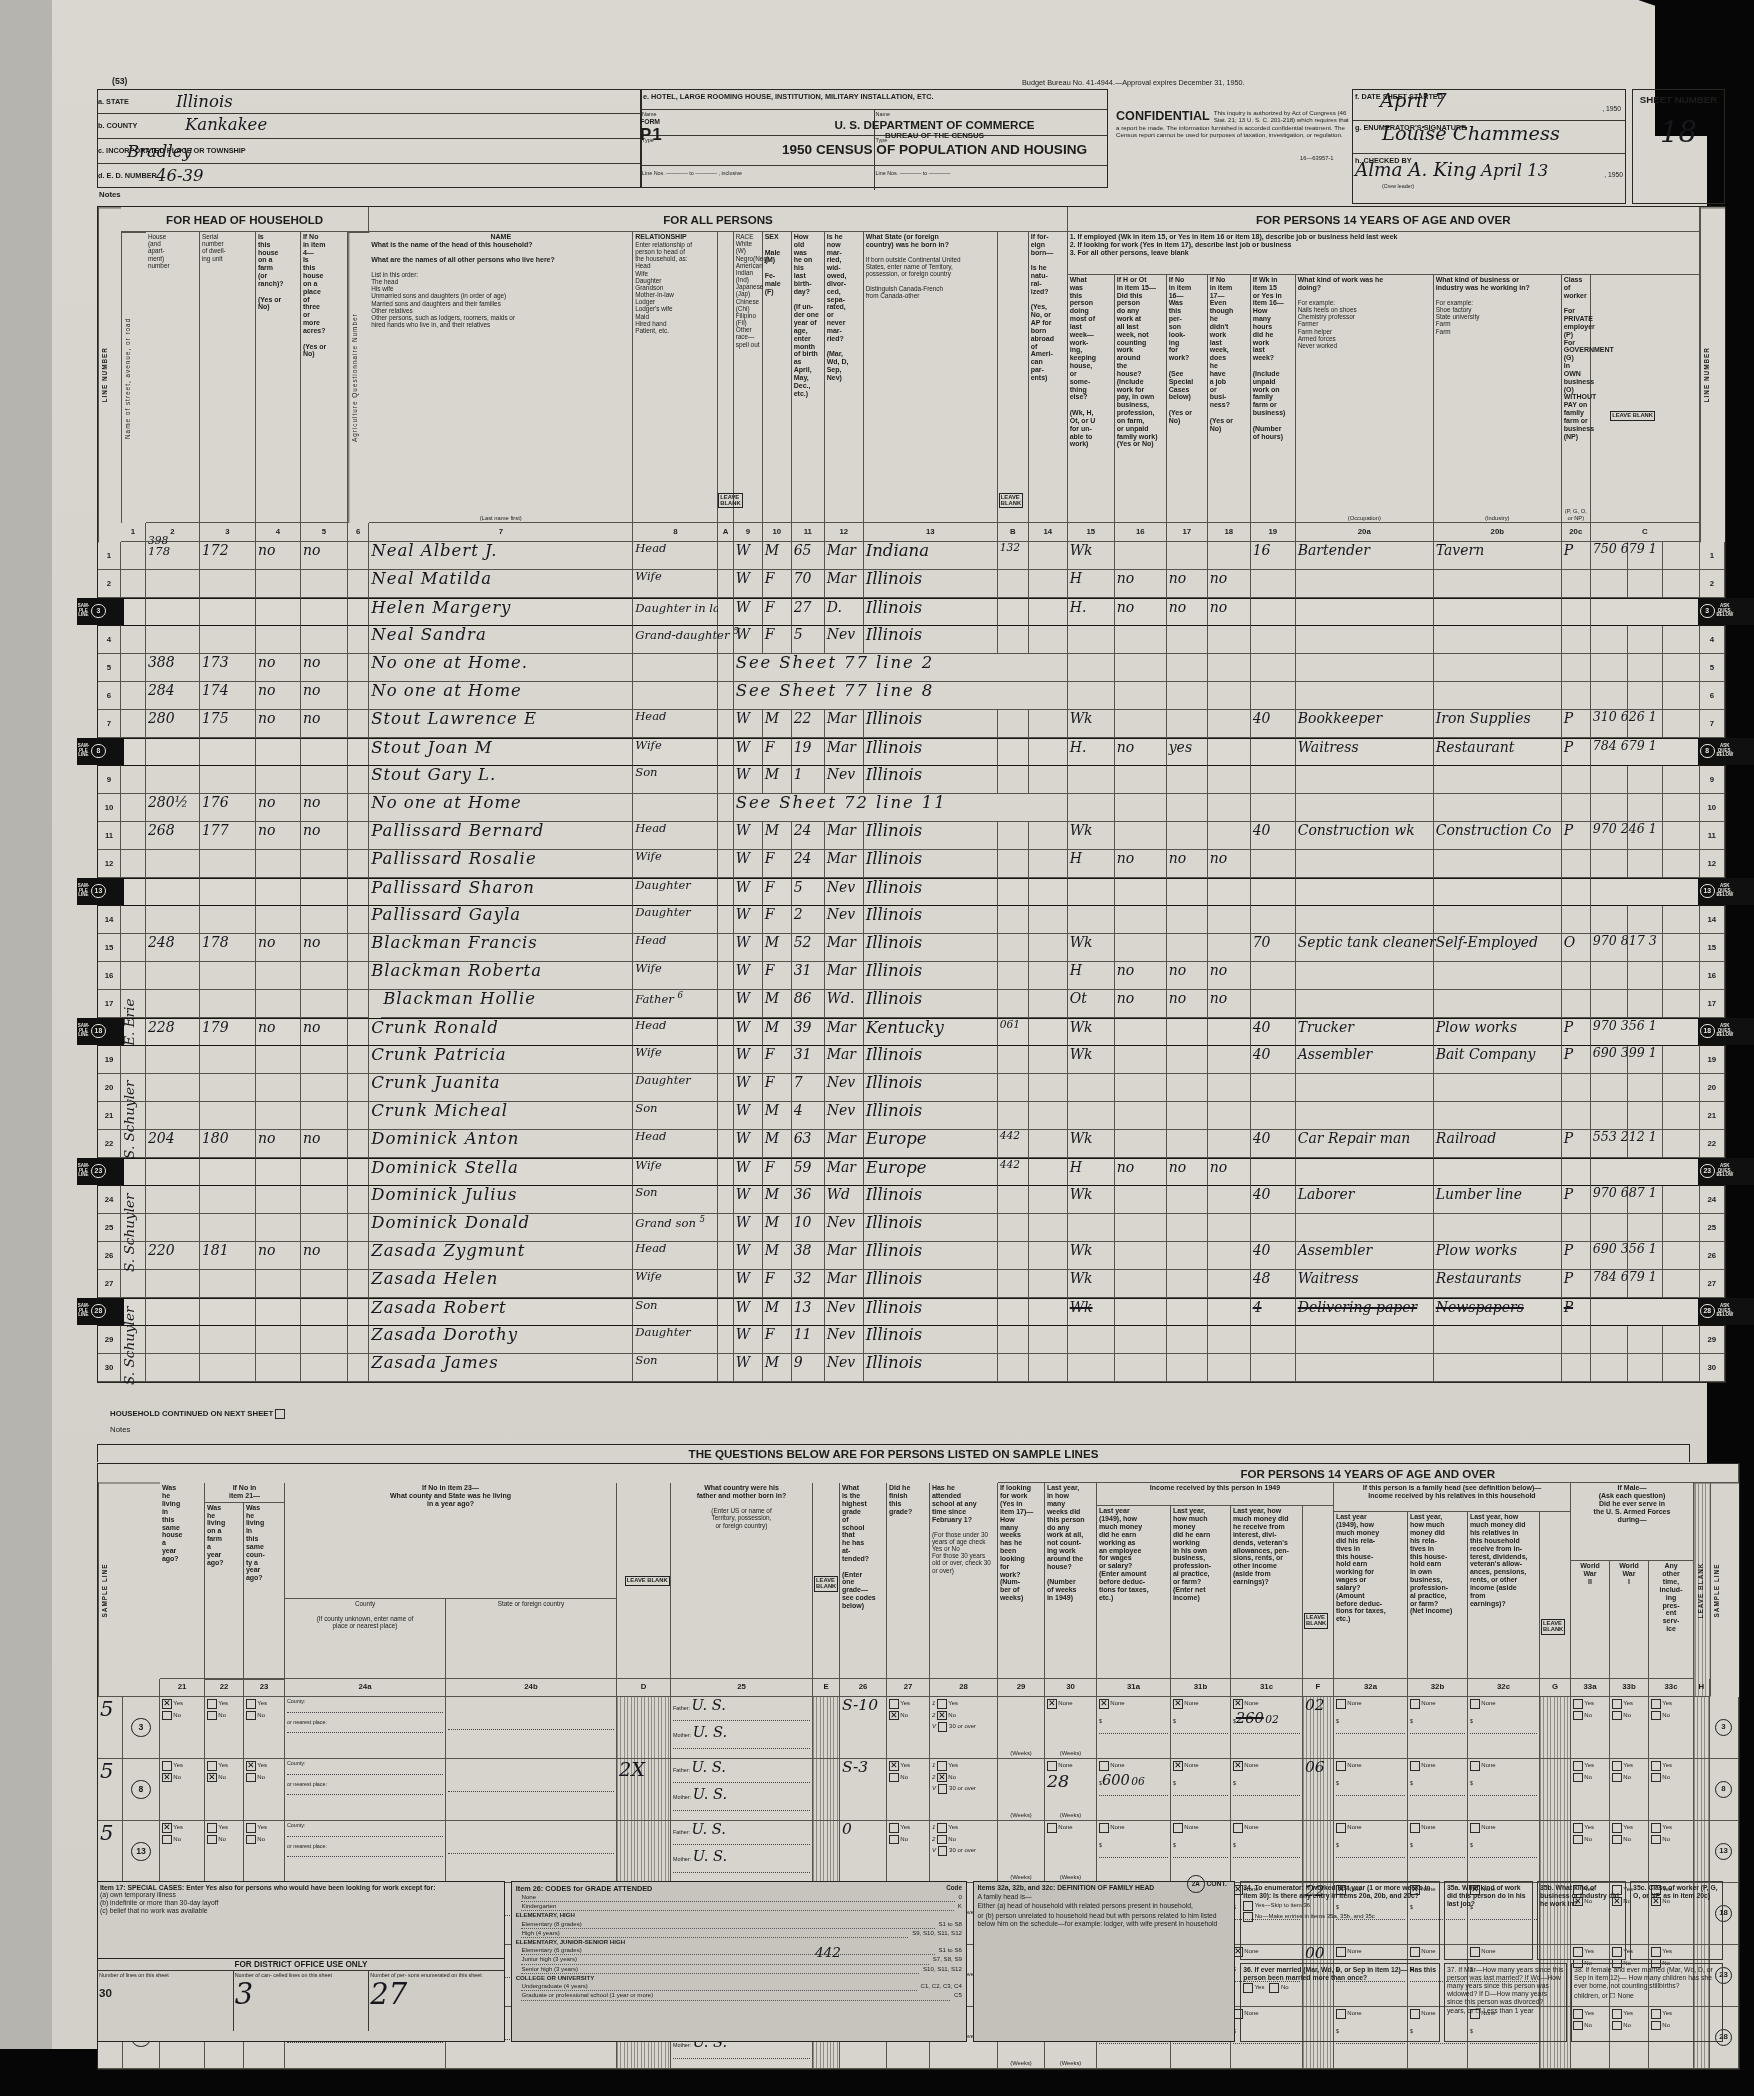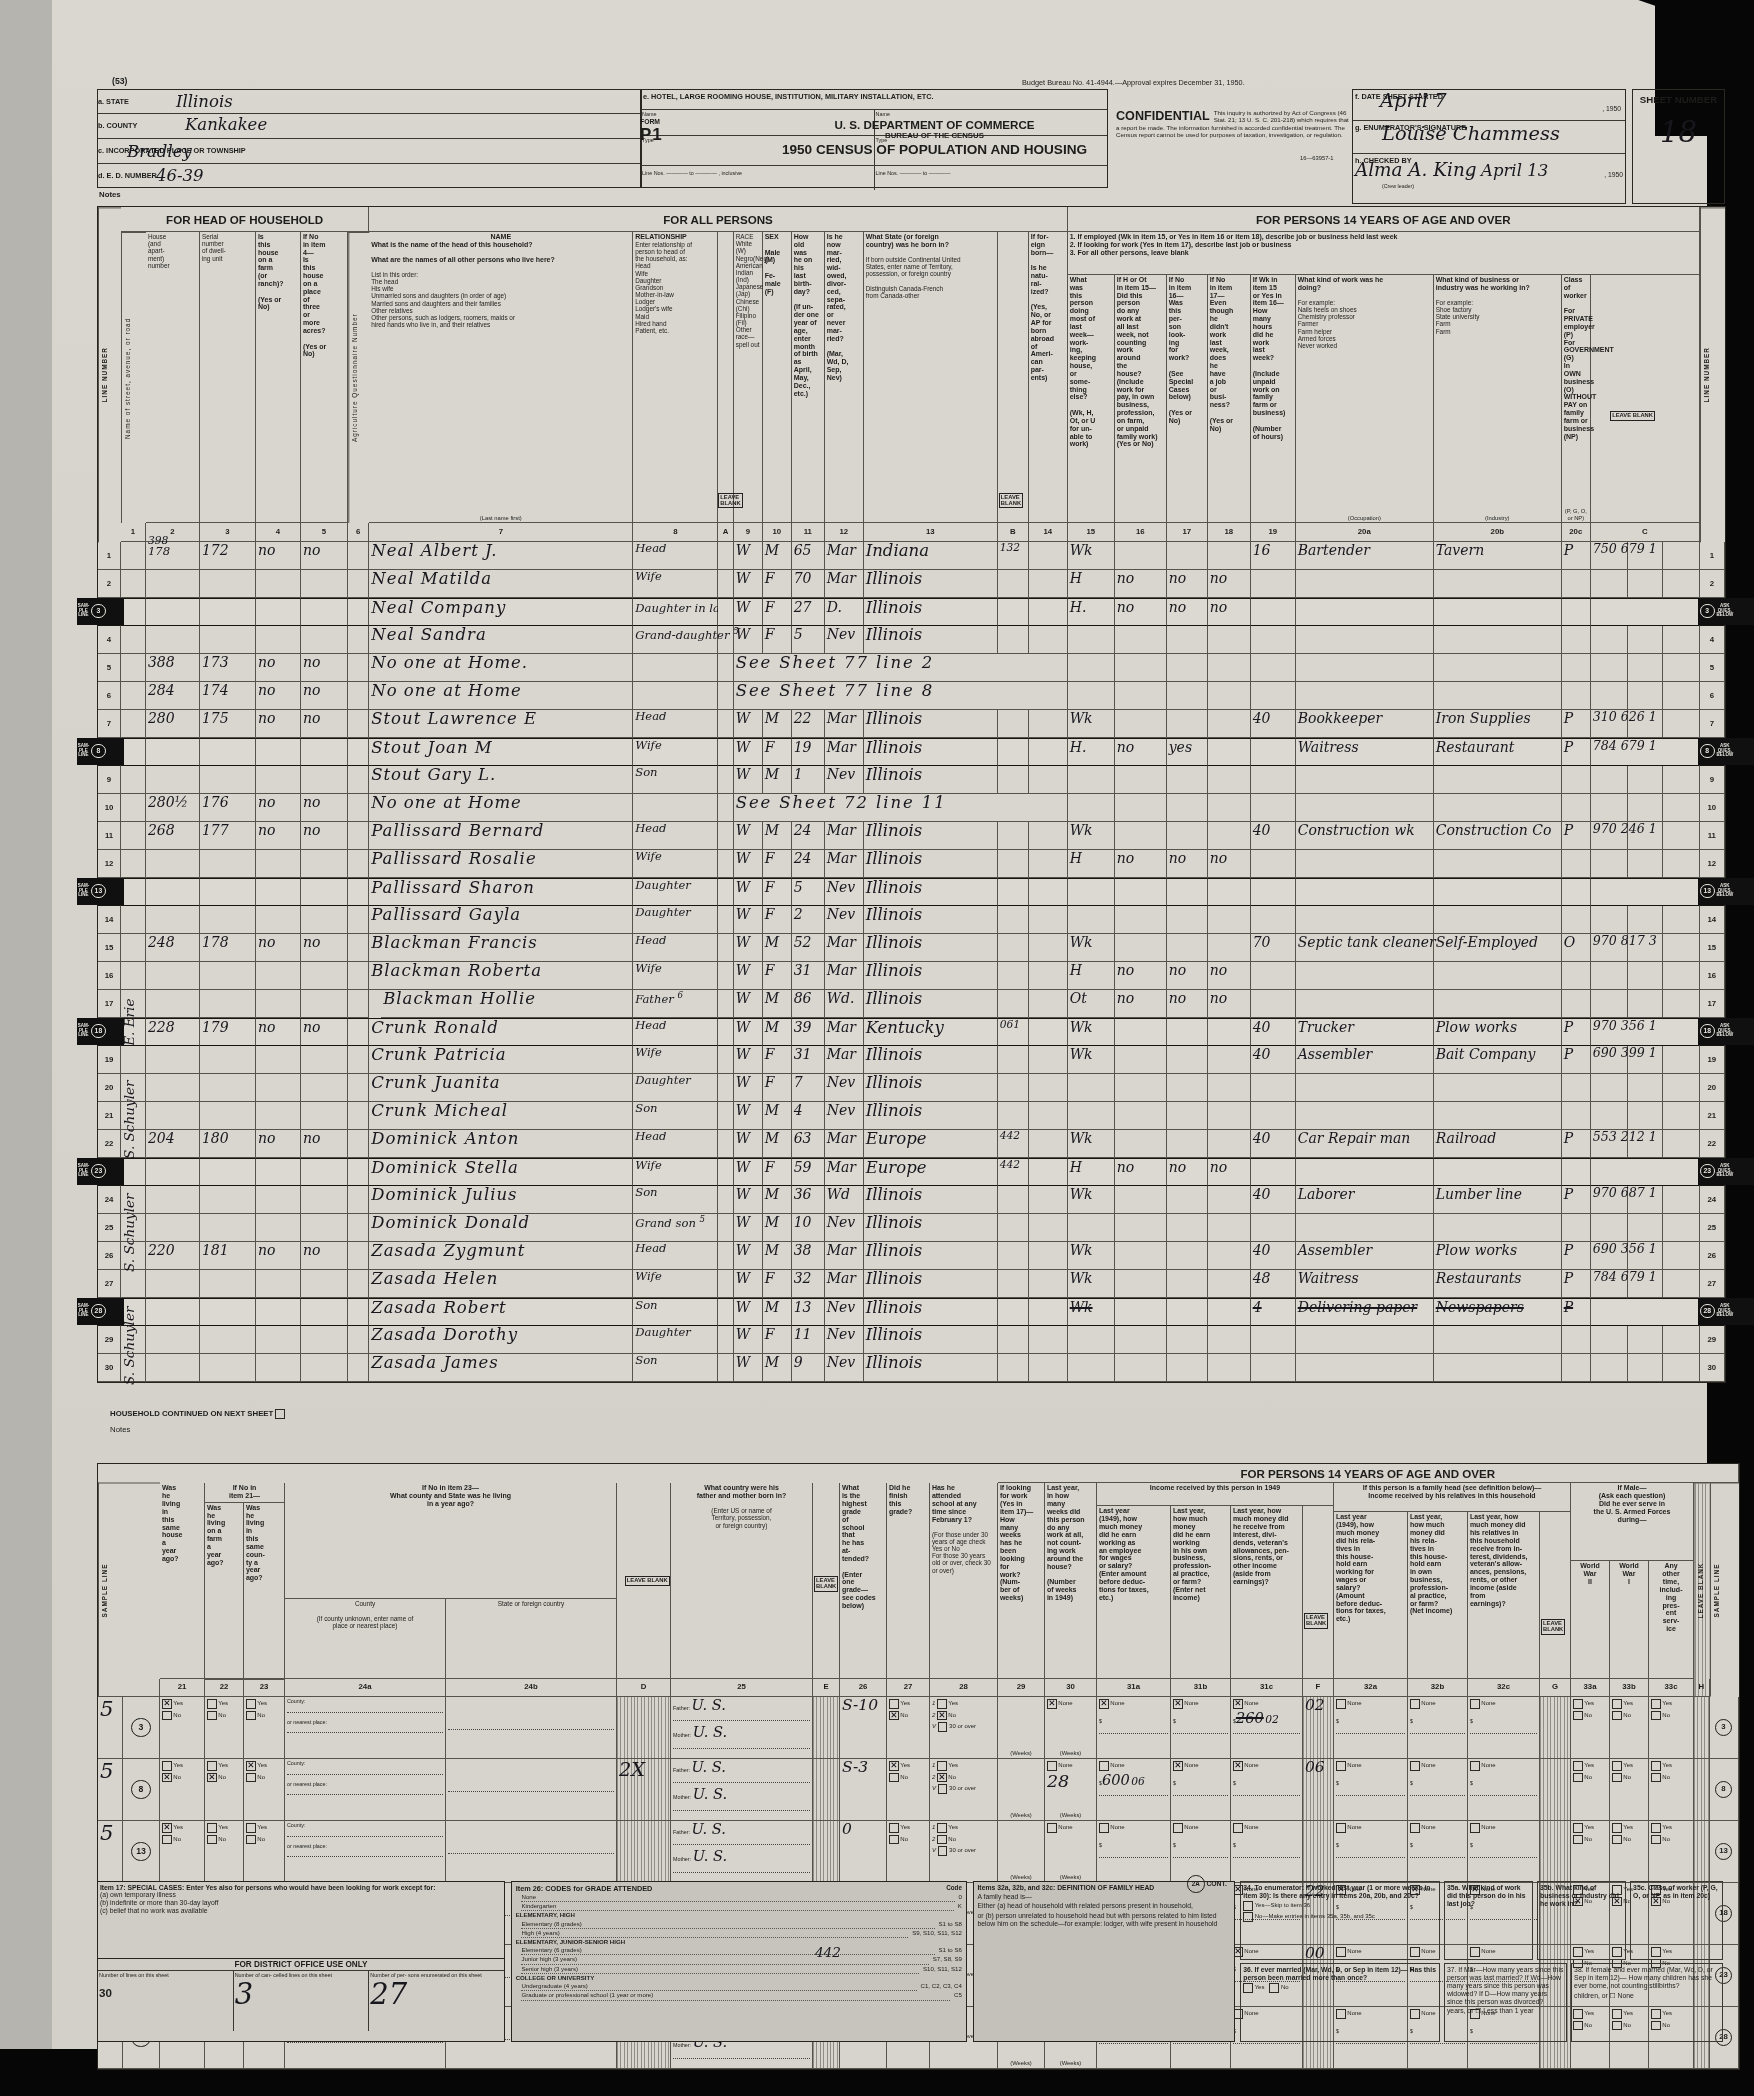--- a/index.html
+++ b/index.html
@@ -300,21 +300,21 @@
             <span class="st">SAM-<br>PLE<br>LINE</span>
             <span class="circ">3</span>
           </div>
         </div>
         <div class="cell  sline" style="grid-area: 6 / 2 / span 1 / span 1;"></div>
         <div class="cell  sline" style="grid-area: 6 / 3 / span 1 / span 1;"><span class="hwc"></span></div>
         <div class="cell  sline" style="grid-area: 6 / 4 / span 1 / span 1;"><span class="hwc"></span></div>
         <div class="cell  sline" style="grid-area: 6 / 5 / span 1 / span 1;"><span class="hwc"></span></div>
         <div class="cell  sline" style="grid-area: 6 / 6 / span 1 / span 1;"><span class="hwc"></span></div>
         <div class="cell  sline" style="grid-area: 6 / 7 / span 1 / span 1;"></div>
-        <div class="cell  sline" style="grid-area: 6 / 8 / span 1 / span 1;"><span class="hwc hwbig" style="letter-spacing:1px;">Neal Company</span></div>
+        <div class="cell  sline" style="grid-area: 6 / 8 / span 1 / span 1;"><span class="hwc hwbig" style="letter-spacing:1px;">Helen Margery</span></div>
         <div class="cell  sline" style="grid-area: 6 / 9 / span 1 / span 1;"><span class="hwc" style="font-size:11.6px;">Daughter in law <span class="sup hwc">4</span></span></div>
         <div class="cell  sline" style="grid-area: 6 / 10 / span 1 / span 1;"></div>
         <div class="cell  sline" style="grid-area: 6 / 11 / span 1 / span 1;"><span class="hwc">W</span></div>
         <div class="cell  sline" style="grid-area: 6 / 12 / span 1 / span 1;"><span class="hwc">F</span></div>
         <div class="cell  sline" style="grid-area: 6 / 13 / span 1 / span 1;"><span class="hwc">27</span></div>
         <div class="cell  sline" style="grid-area: 6 / 14 / span 1 / span 1;"><span class="hwc">D.</span></div>
         <div class="cell  sline" style="grid-area: 6 / 15 / span 1 / span 1;"><span class="hwc hwbig">Illinois</span></div>
         <div class="cell  sline" style="grid-area: 6 / 16 / span 1 / span 1;"><span class="hwc" style="font-size:10.7px;"></span></div>
         <div class="cell  sline" style="grid-area: 6 / 17 / span 1 / span 1;"></div>
         <div class="cell  sline" style="grid-area: 6 / 18 / span 1 / span 1;"><span class="hwc">H.</span></div>
@@ -1093,20 +1093,22 @@
         <div class="cell " style="grid-area: 33 / 25 / span 1 / span 1;"><span class="hwc"></span></div>
         <div class="cell ccode" style="grid-area: 33 / 26 / span 1 / span 1;"><span class="hwc" style="font-size:12.6px;"></span></div>
         <div class="cell num" style="grid-area: 33 / 27 / span 1 / span 1;">30</div>
         <div class="hw" style="position: absolute; left: 23px; top: 336px; width: 25px; height: 842px; writing-mode: vertical-rl; transform: rotate(180deg); font-size: 13.6px; white-space: pre; z-index: 5; color: rgb(23, 23, 29);">S. Schuyler        S. Schuyler        S. Schuyler        E. Erie</div>
       </div>
     <div style="position:absolute;left:58px;top:1409px;font-size:7.8px;font-weight:bold;">
       <span>HOUSEHOLD CONTINUED ON NEXT SHEET</span> <span class="bx"></span>
     </div>
     <div style="position:absolute;left:58px;top:1425px;font-size:7.8px;">Notes</div>
 
+    <div id="sample-title" style="position:absolute;left:45px;top:1444px;width:1591px;border:1.9px solid #26241f;border-bottom:none;
+         text-align:center;font-weight:bold;font-size:11.6px;padding:1.9px 0;background:#d6d4cd;">THE QUESTIONS BELOW ARE FOR PERSONS LISTED ON SAMPLE LINES</div>
     <div id="sample-table" style="position: absolute; left: 45px; top: 1463px; border: 1.9px solid rgb(38, 36, 31); background: rgb(214, 212, 205); display: grid; grid-template-columns: 25px 37px 45px 39px 41px 161px 171px 54px 142px 27px 47px 43px 68px 47px 52px 74px 60px 72px 31px 74px 60px 72px 31px 39px 39px 45px 15.5px 29px; grid-template-rows: 19.4px 196px 17.5px repeat(6, 62px);">
         <div class="cell secttl" style="grid-area: 1 / 14 / span 1 / span 15;">FOR PERSONS 14 YEARS OF AGE AND OVER</div>
         <div class="cell vlab" style="grid-area: 2 / 1 / span 2 / span 2;">SAMPLE LINE</div>
         <div class="cell hdcell" style="grid-area: 2 / 3 / span 1 / span 1;"><b>Was<br>he<br>living<br>in<br>this<br>same<br>house<br>a<br>year<br>ago?</b></div>
         <div class="cell " style="grid-area: 2 / 4 / span 1 / span 2; padding: 0px; display: grid; grid-template-columns: 39px 41px; grid-template-rows: 19.4px 177px;">
           <div class="cell hdcell ctr" style="grid-area: 1 / 1 / span 1 / span 2;"><b>If No in<br>item 21—</b></div>
           <div class="cell hdcell" style="grid-area: 2 / 1 / span 1 / span 1;"><b>Was<br>he<br>living<br>on a<br>farm<br>a<br>year<br>ago?</b></div>
           <div class="cell hdcell" style="grid-area: 2 / 2 / span 1 / span 1;"><b>Was<br>he<br>living<br>in<br>this<br>same<br>coun-<br>ty a<br>year<br>ago?</b></div>
         </div>
         <div class="cell " style="grid-area: 2 / 6 / span 1 / span 3; padding: 0px; display: grid; grid-template-columns: 161px 171px 54px; grid-template-rows: 116px 80px;">

